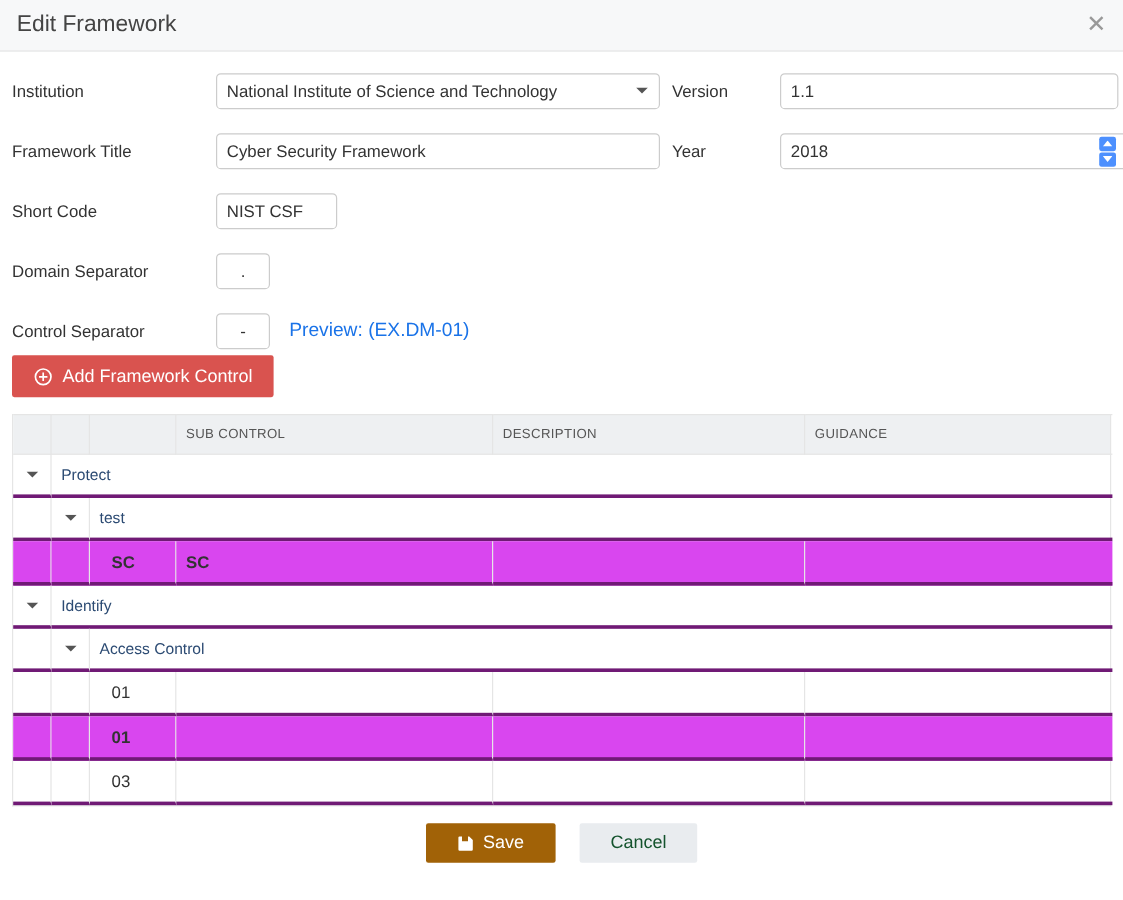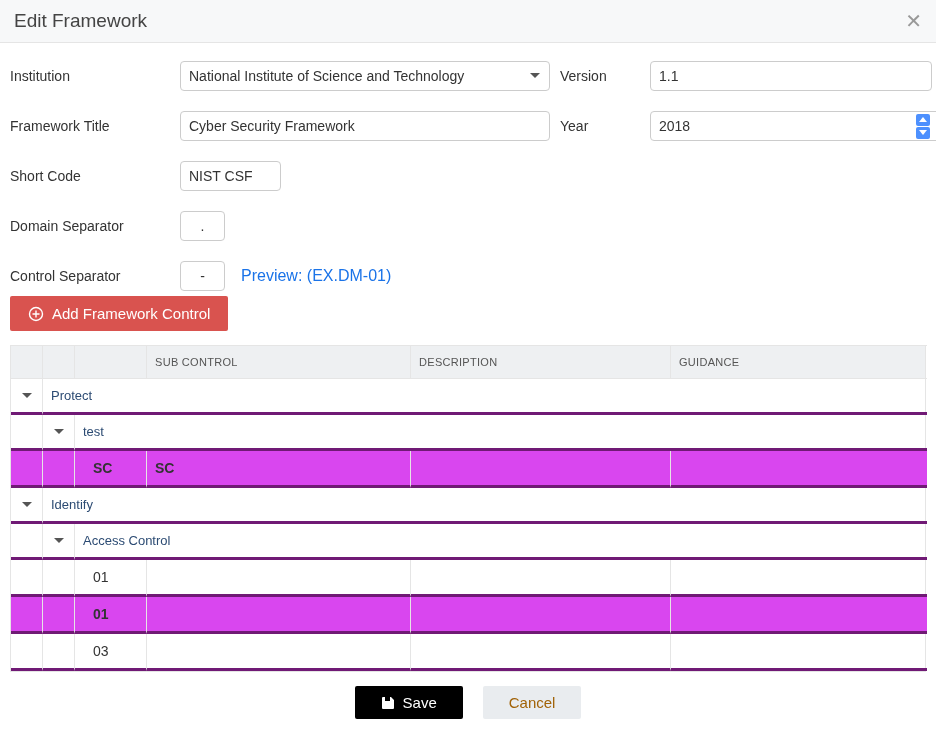--- a/index.html
+++ b/index.html
@@ -40,22 +40,22 @@
   .grow > div:last-child{border-right:none;}
   .grow.stripe > div { background:#d946ef;font-weight:bold;}
   .expander { color:#555; cursor:pointer; justify-content:center;}
   .expander svg{display:block;}
   .domain-name { color:#2c4b73; font-size:13px;}
   .span-5 { grid-column: span 5; }
   .span-4 { grid-column: span 4; }
   .indent-code { padding-left:18px !important; }
 
   .footer { display:flex; justify-content:center; gap:20px; padding:14px 0 10px 0;}
-  .btn-save { background:#000000; color:#fff; border:none; padding:8px 26px; font-size:15px; border-radius:2px; cursor:pointer; display:inline-flex; align-items:center; gap:8px;}
-  .btn-cancel { background:#e9ecef; color:#a16207; border:none; padding:8px 26px; font-size:15px; border-radius:2px; cursor:pointer;}
+  .btn-save { background:#a16207; color:#fff; border:none; padding:8px 26px; font-size:15px; border-radius:2px; cursor:pointer; display:inline-flex; align-items:center; gap:8px;}
+  .btn-cancel { background:#e9ecef; color:#14532d; border:none; padding:8px 26px; font-size:15px; border-radius:2px; cursor:pointer;}
 </style>
 </head>
 <body>
 
 <div class="dialog-header">
   <div class="dialog-title">Edit Framework</div>
   <div class="close-x">✕</div>
 </div>
 
 <div class="body">

